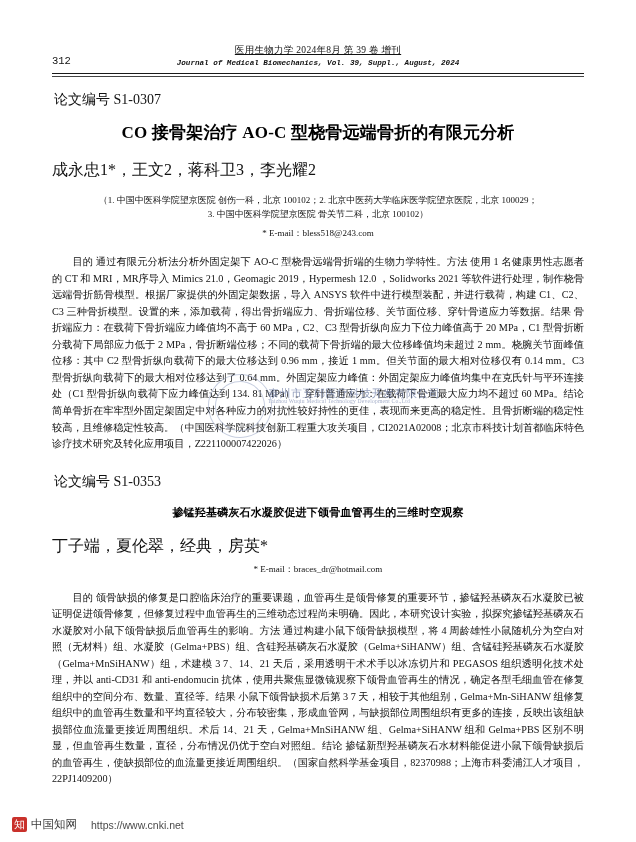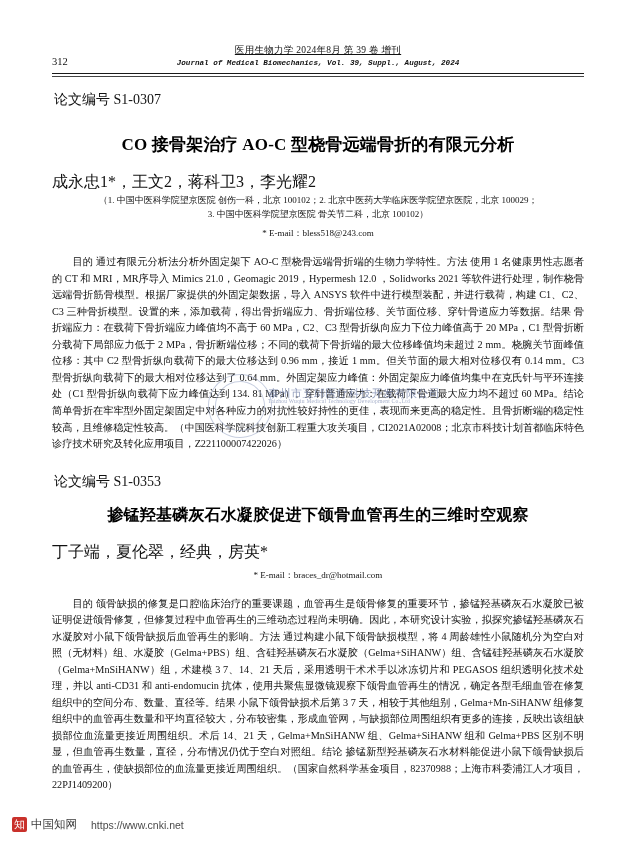--- a/index.html
+++ b/index.html
@@ -54,21 +54,21 @@
     font-weight: bold;
     font-style: italic;
     color: #111;
     margin-top: 1px;
   }
   .page-number {
     position: absolute;
     left: 0;
     bottom: 3px;
     font-size: 10.5px;
-    font-family: Liberation Serif, serif;
+    font-family: Liberation Mono, monospace;
     color: #111;
     text-align: center;
   }
   .rule {
     border: 0;
     border-top: 1px solid #1a1a1a;
     margin: 3px 0 0 0;
     height: 0;
   }
   .rule.thin {
@@ -82,33 +82,34 @@
   }
   .article-id {
     font-size: 14px;
     color: #111;
     margin-left: 2px;
   }
   .title {
     text-align: center;
     font-size: 17px;
     font-weight: bold;
-    margin-top: 24px;
+    margin-top: 12px;
     letter-spacing: 0.2px;
     color: #000;
   }
   .authors {
     font-size: 16px;
     margin-top: 16px;
     color: #111;
   }
   .affil {
     text-align: center;
     font-size: 9px;
     line-height: 1.6;
+    margin-top: 12px;
     color: #111;
   }
   .email {
     text-align: center;
     font-size: 9px;
     margin-top: 6px;
     color: #111;
   }
   .abstract {
     font-size: 10.2px;
@@ -117,21 +118,21 @@
     margin-top: 14px;
     text-indent: 2em;
     color: #111;
   }
 
   
   .article2 {
     margin-top: 20px;
   }
   .article2 .title {
-    font-size: 16px;
+    font-size: 11px;
     margin-top: 14px;
   }
   .article2 .authors {
     margin-top: 16px;
   }
   .article2 .affil {
     margin-top: 14px;
   }
   .article2 .abstract {
     margin-top: 14px;

